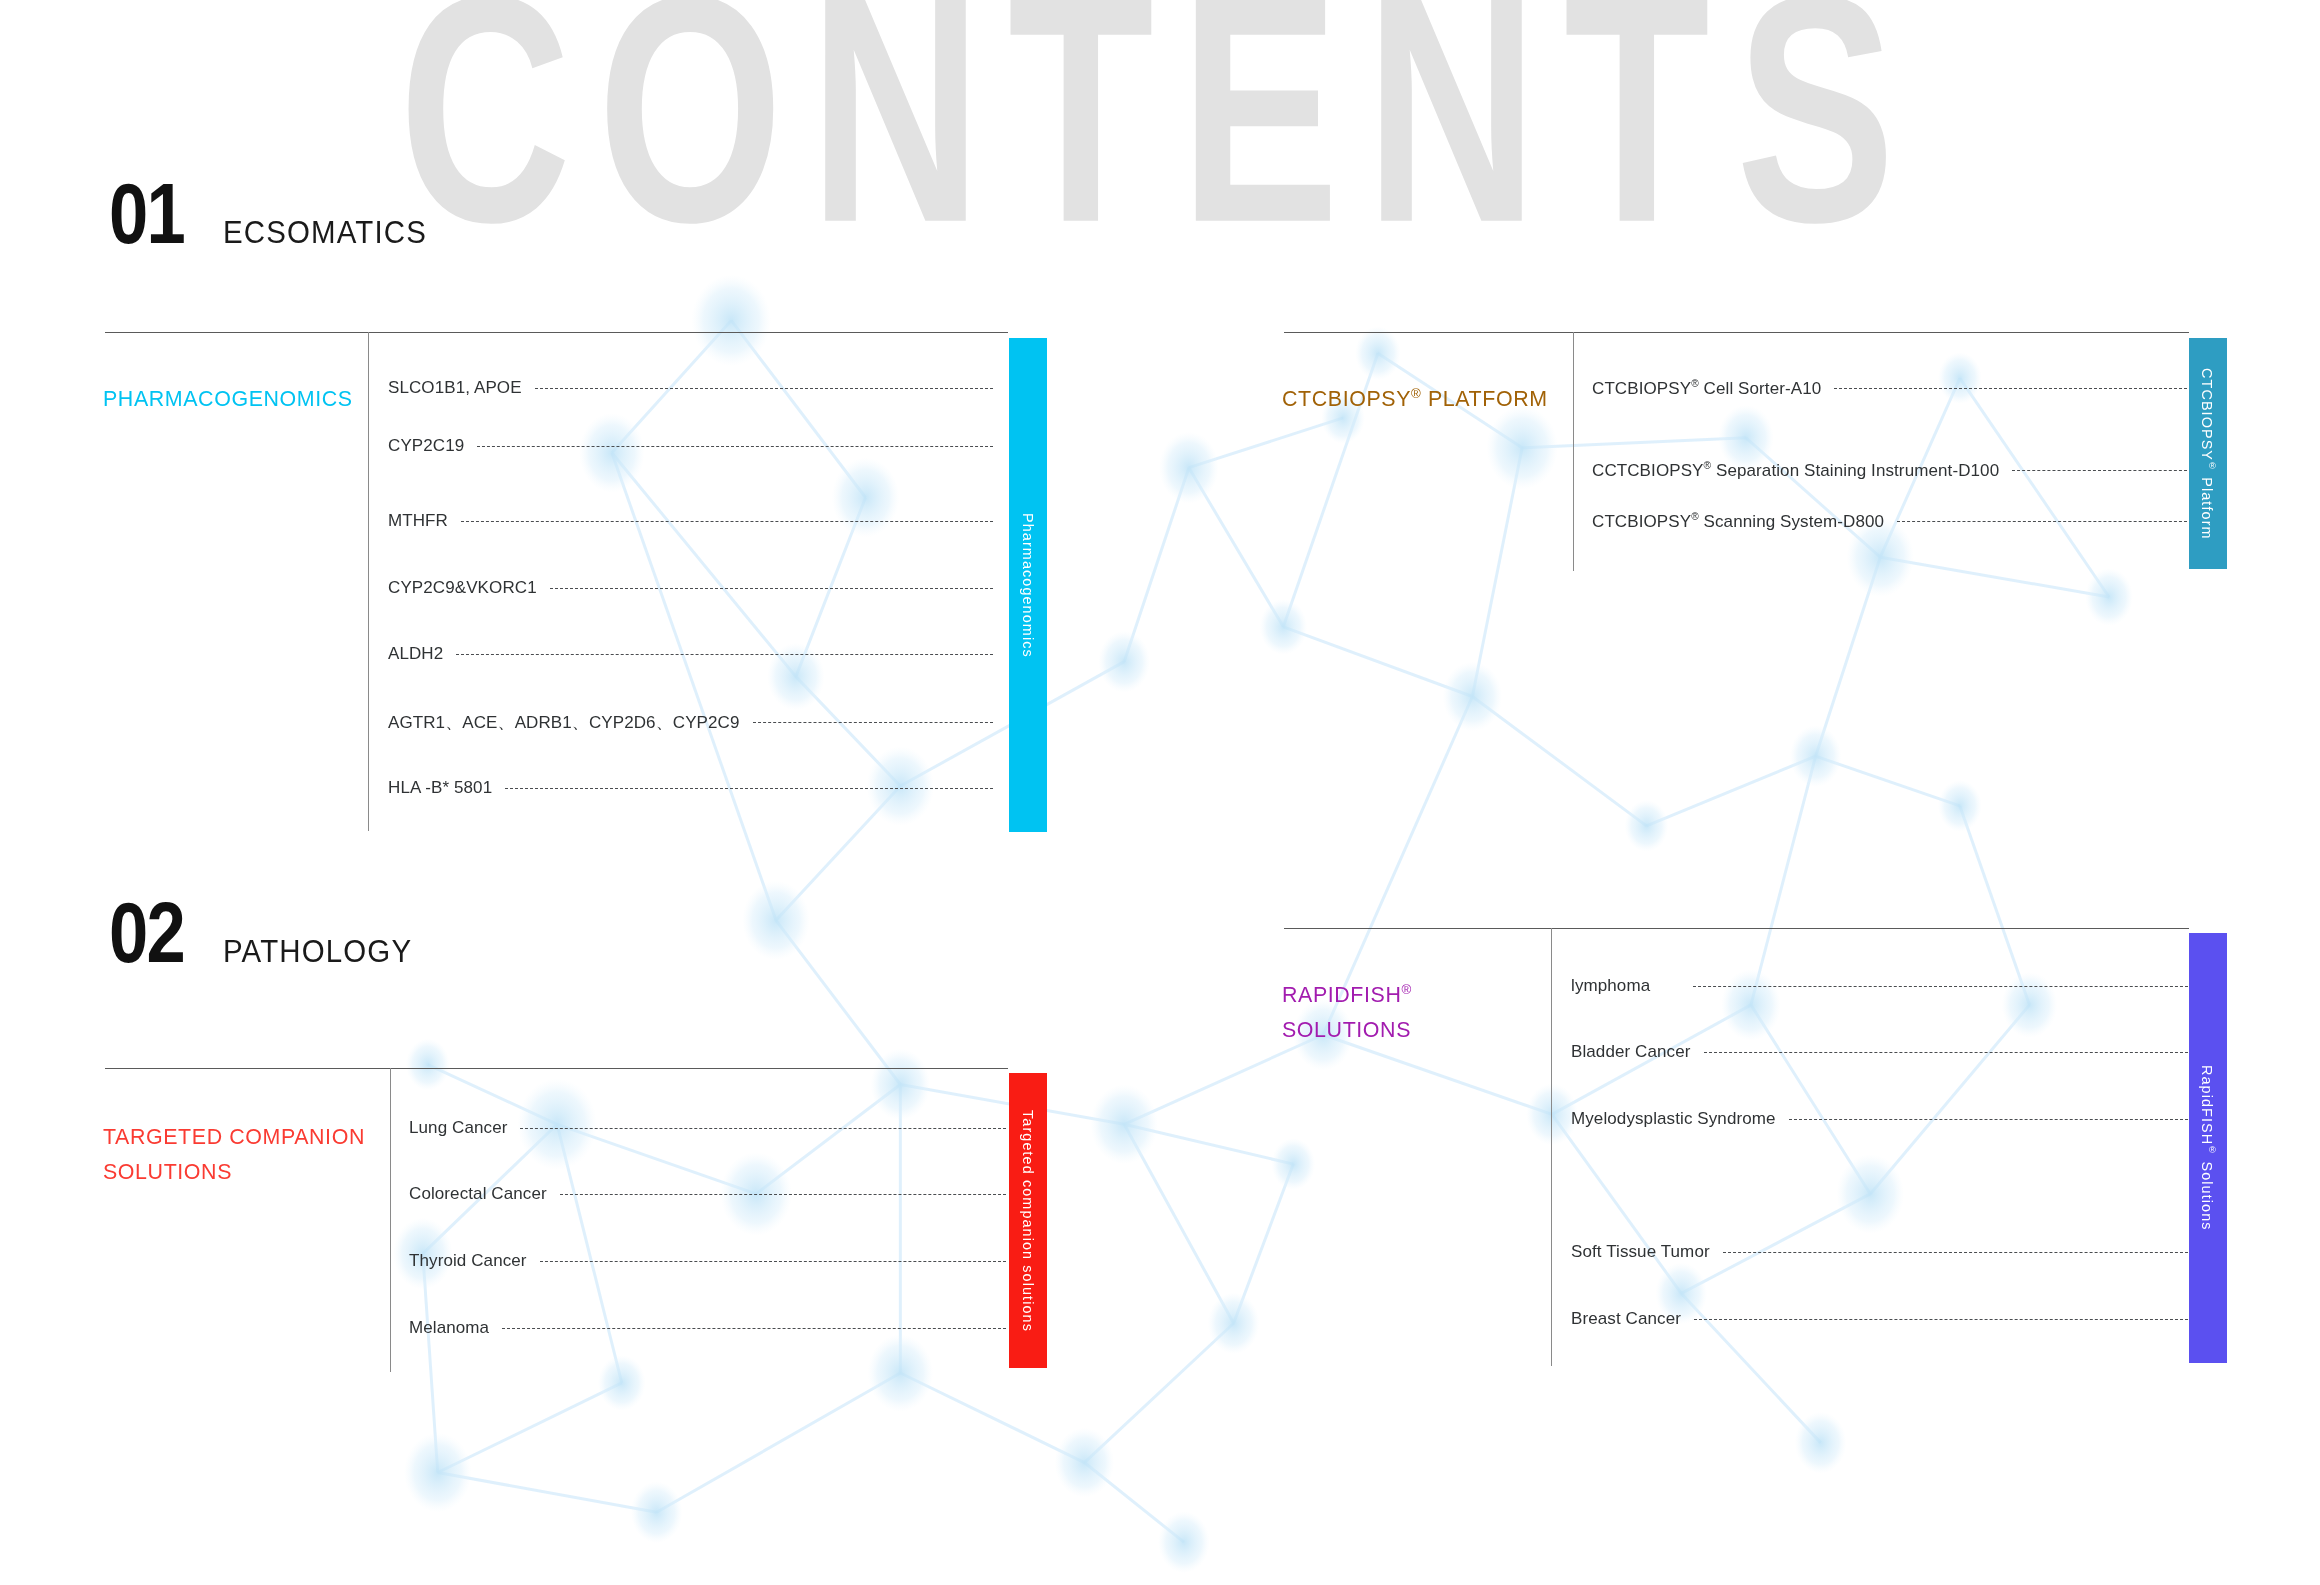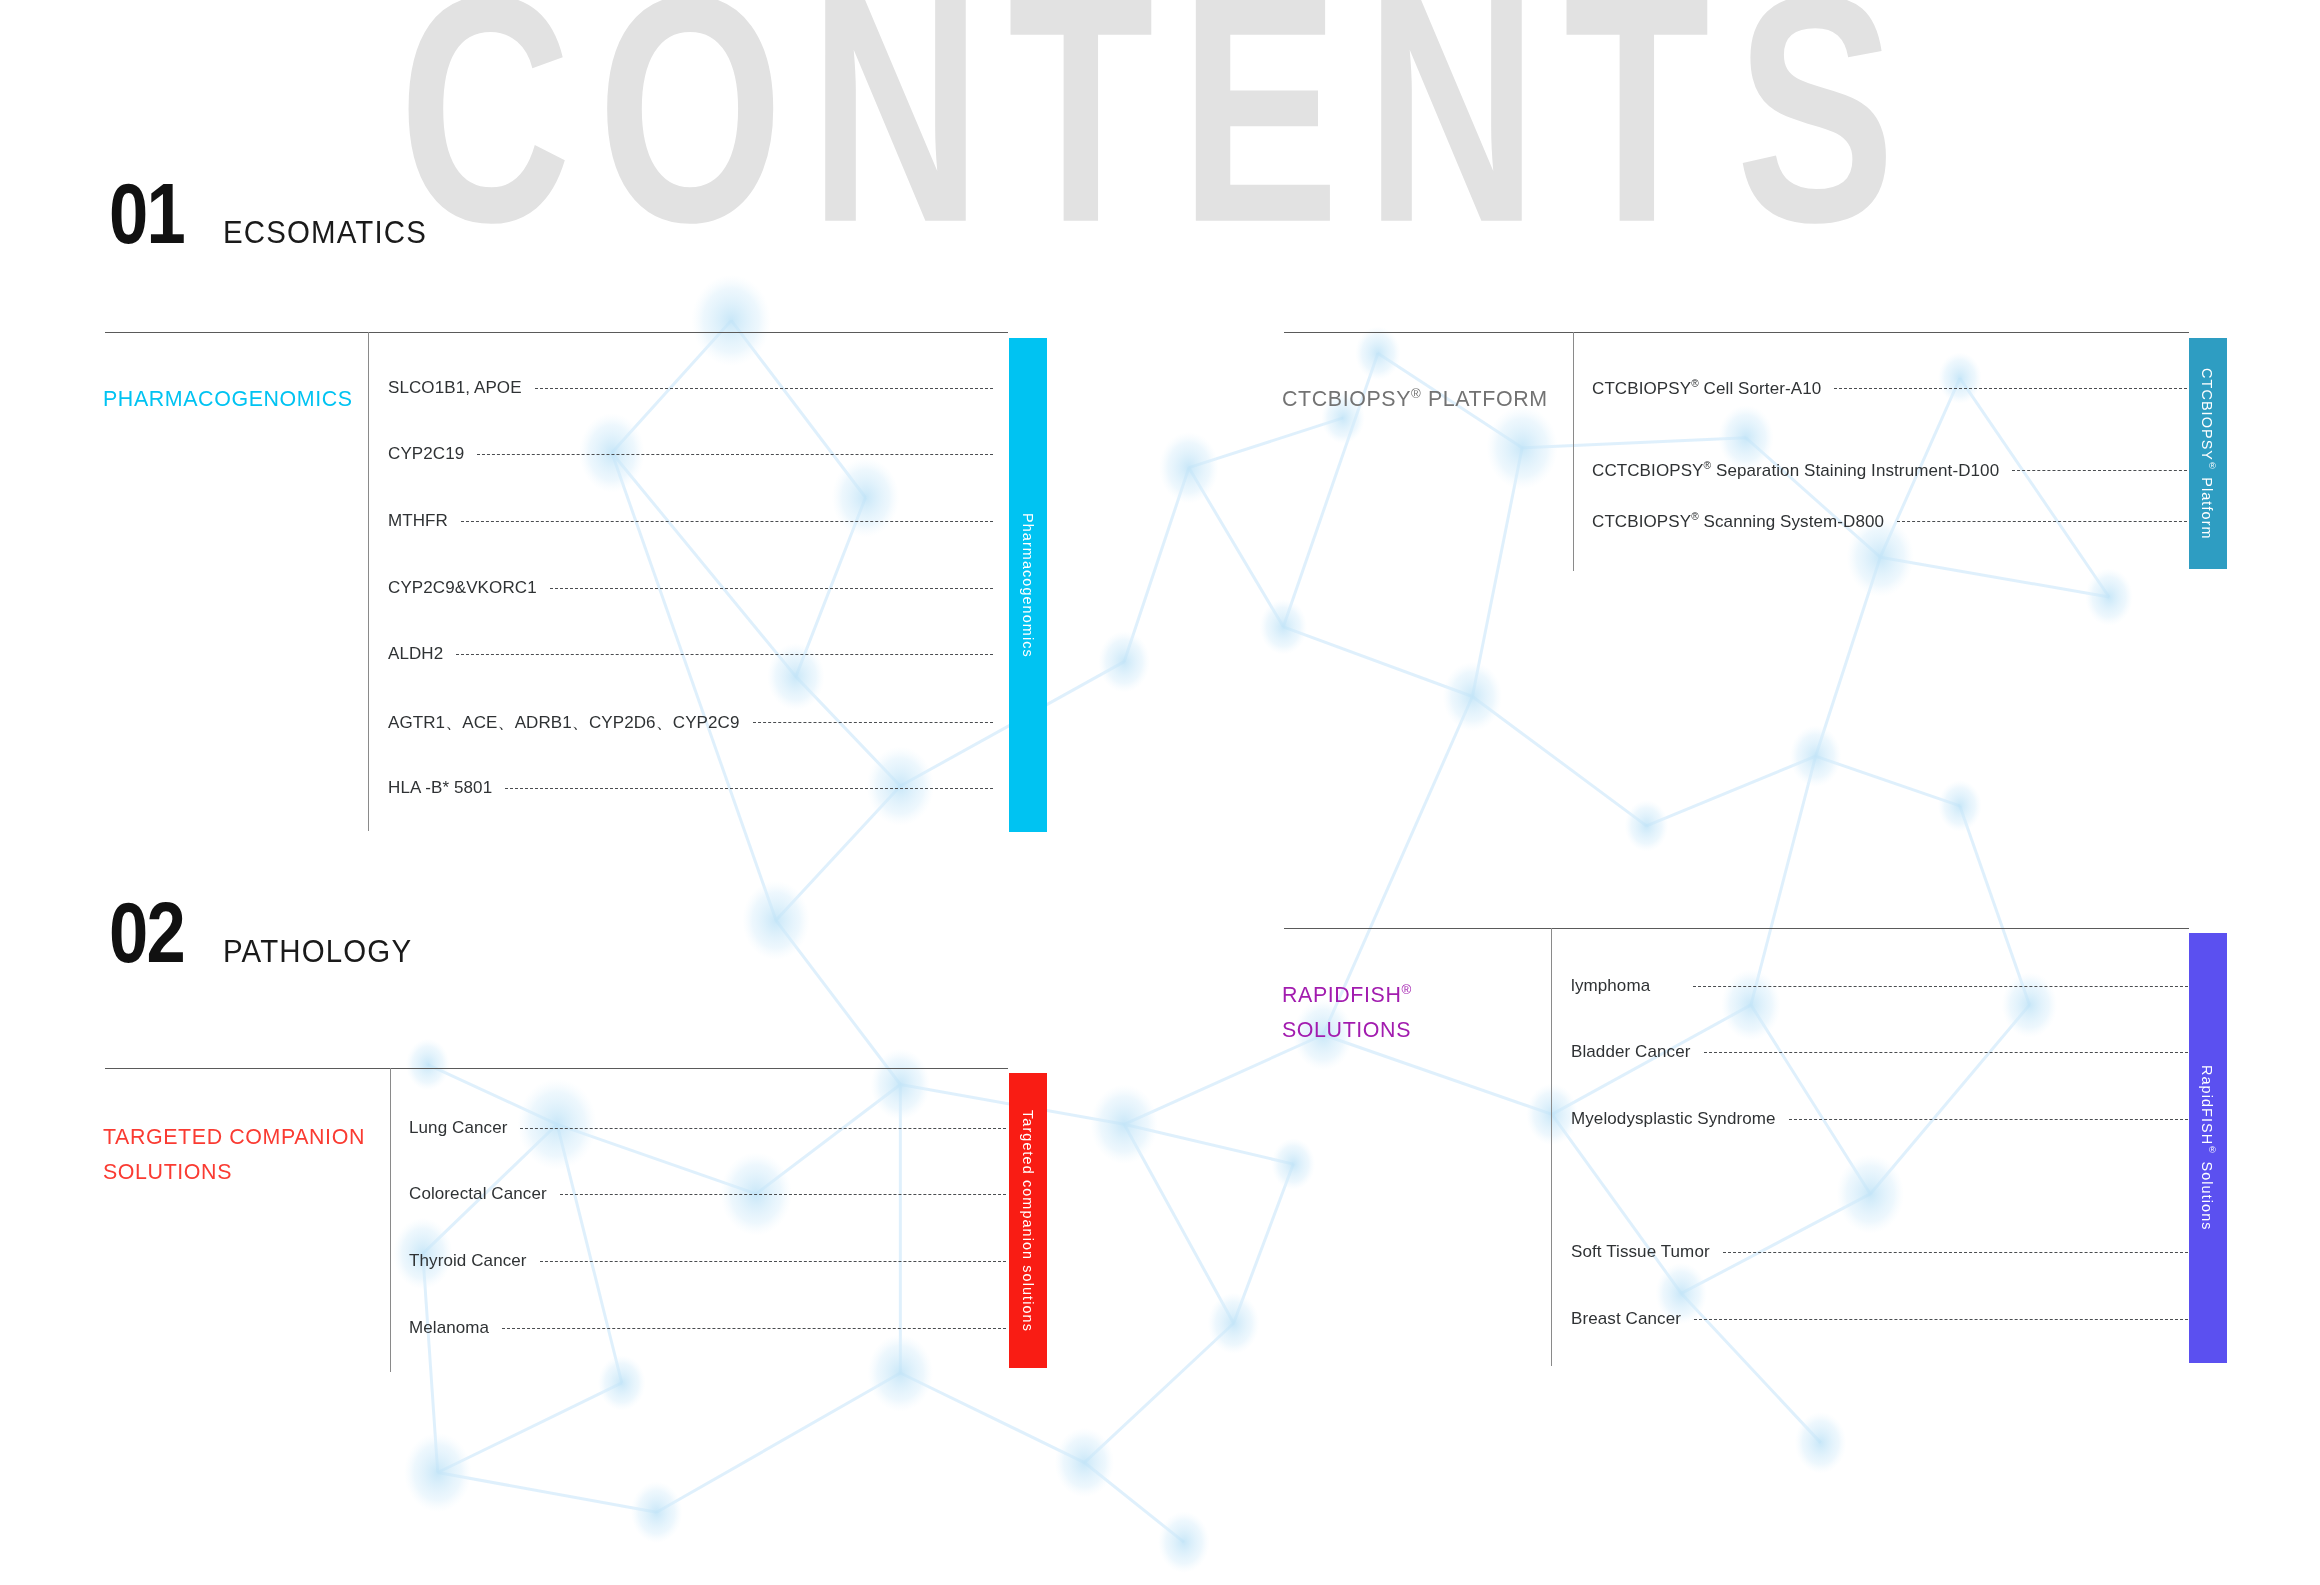--- a/index.html
+++ b/index.html
@@ -164,21 +164,21 @@
 
   <div class="cat-label" style="left:-2px;top:50px;width:257px;color:#00c3f2;">
     <span>PHARMACOGENOMICS</span>
   </div>
 
   <div class="rows" style="left:283px;top:0;width:607px;height:499px;">
     <div class="row" style="top:46px;">
       <span class="row-text">SLCO1B1, APOE</span>
       <span class="row-dash"></span>
     </div>
-    <div class="row" style="top:112px;">
+    <div class="row" style="top:104px;">
       <span class="row-text">CYP2C19</span>
       <span class="row-dash"></span>
     </div>
     <div class="row" style="top:179px;">
       <span class="row-text">MTHFR</span>
       <span class="row-dash"></span>
     </div>
     <div class="row" style="top:246px;">
       <span class="row-text">CYP2C9&amp;VKORC1</span>
       <span class="row-dash"></span>
@@ -199,21 +199,21 @@
 </div>
 
 <div class="vtab" style="left:1009px;top:338px;height:494px;background:#00c3f2;">
   <span class="vtab-label">Pharmacogenomics</span>
 </div>
 
 <div class="block" style="left:1284px;top:332px;width:905px;height:239px;">
   <div class="block-rule" style="width:905px;"></div>
   <div class="block-divider" style="left:289px;height:239px;"></div>
 
-  <div class="cat-label" style="left:-2px;top:50px;width:283px;color:#737373;">
+  <div class="cat-label" style="left:-2px;top:50px;width:283px;color:#a16207;">
     <span>CTCBIOPSY</span><sup>®</sup><span> PLATFORM</span>
   </div>
 
   <div class="rows" style="left:308px;top:0;width:597px;height:239px;">
     <div class="row" style="top:46px;">
       <span class="row-text"><span>CTCBIOPSY</span><sup>®</sup><span> Cell Sorter-A10</span></span>
       <span class="row-dash"></span>
     </div>
     <div class="row" style="top:128px;">
       <span class="row-text"><span>CCTCBIOPSY</span><sup>®</sup><span> Separation Staining Instrument-D100</span></span>

